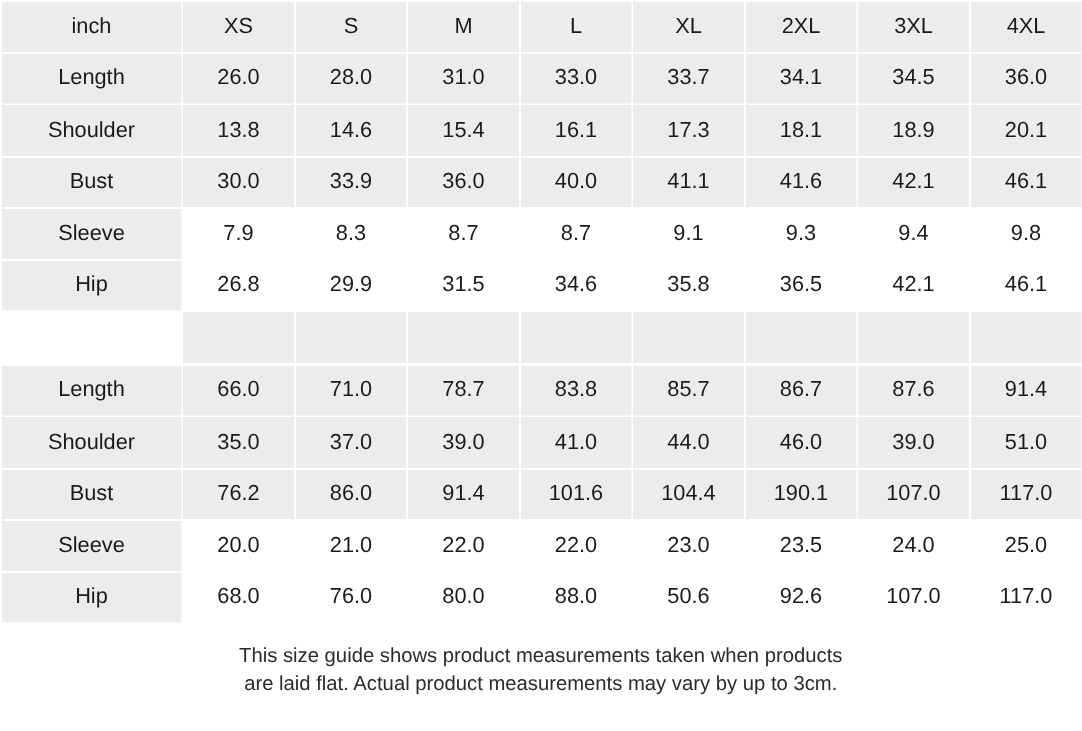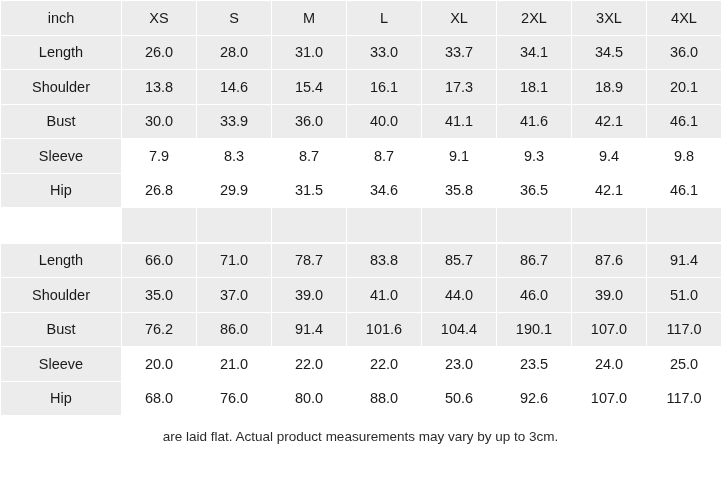--- a/index.html
+++ b/index.html
@@ -235,16 +235,17 @@
         <td class="row-cell-plain">88.0</td>
         <td class="row-cell-plain">50.6</td>
         <td class="row-cell-plain">92.6</td>
         <td class="row-cell-plain">107.0</td>
         <td class="row-cell-plain">117.0</td>
       </tr>
     </tbody>
   </table>
 
   <div class="note">
+    <div>This size guide shows product measurements taken when products</div>
     <div>are laid flat. Actual product measurements may vary by up to 3cm.</div>
   </div>
 
 </div>
 
 </body></html>

